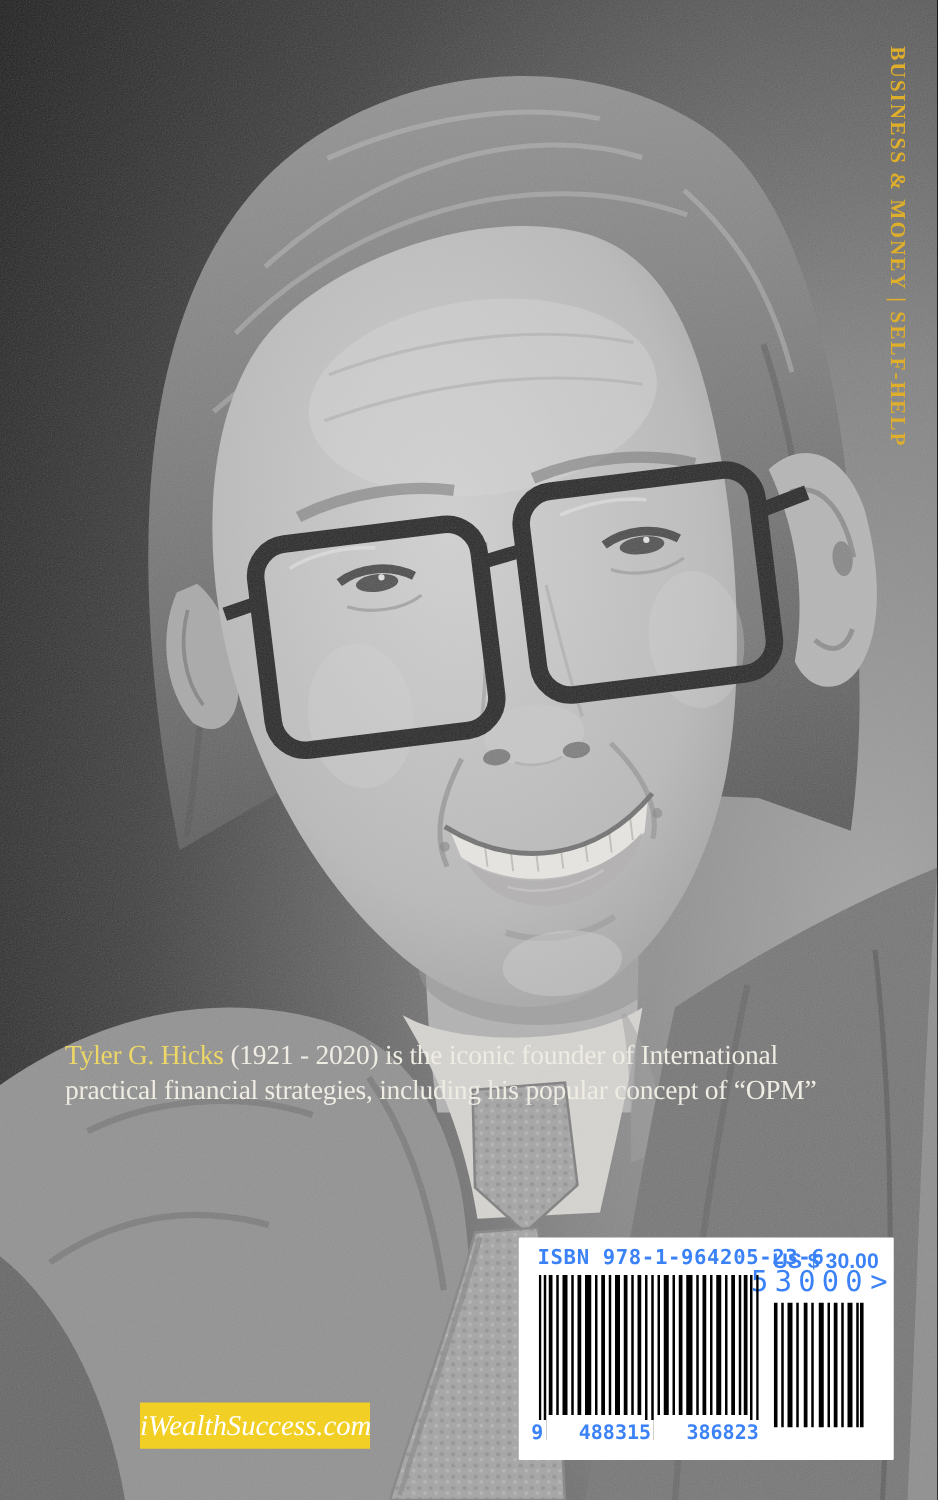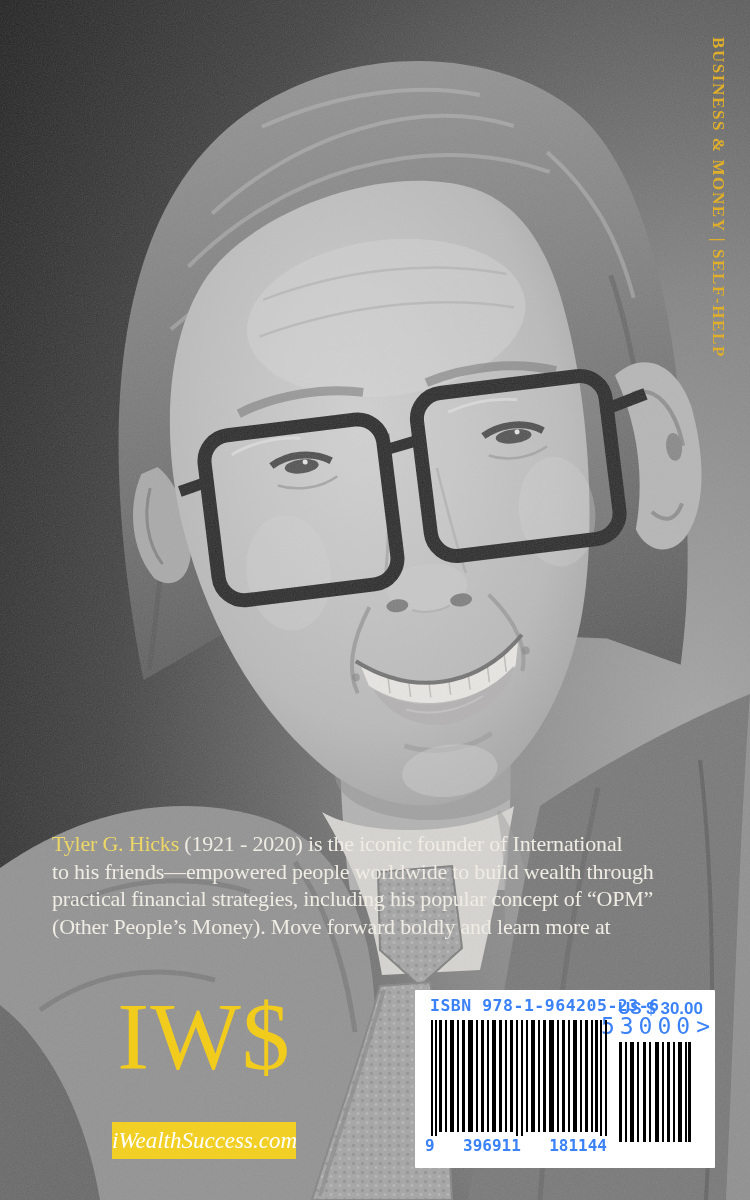--- a/index.html
+++ b/index.html
@@ -237,27 +237,24 @@
       <path d="M 384 990 C 364 1062 336 1140 320 1196" stroke="#828282" stroke-width="4" fill="none" opacity="0.7"></path>
     </g>
 
     <rect x="0" y="0" width="750" height="1200" filter="url(#grain)" opacity="0.4"></rect>
   </svg>
 
   <div class="spine">BUSINESS &amp; MONEY | SELF-HELP</div>
 
   <div class="bio">
     <div class="line"><span class="name">Tyler G. Hicks</span><span> (1921 - 2020) is the iconic founder of International</span></div>
-    <div class="line">to his friends—empowered people worldwide to build wealth through</div>
     <div class="line">practical financial strategies, including his popular concept of “OPM”</div>
-    <div class="line">(Other People’s Money). Move forward boldly and learn more at</div>
   </div>
 
   <div class="logo">
-    <div class="logo-iws">IW$</div>
     <div class="logo-bar">iWealthSuccess.com</div>
   </div>
 
   <div class="barcode">
     <div class="bc-isbn">ISBN 978-1-964205-23-6</div>
     <div class="bc-price">US $ 30.00</div>
     <div class="bc-code">
       <span class="digits5">53000</span>
       <span class="arrow">&gt;</span>
     </div>
@@ -312,18 +309,18 @@
           <rect x="48" width="3" height="100"></rect>
         <rect x="54" width="2" height="100"></rect>
           <rect x="59" width="4" height="100"></rect>
           <rect x="66" width="2" height="100"></rect>
         <rect x="69" width="3" height="100"></rect>
       </g>
     </svg>
 
     <div class="bc-digits">
       <span>9</span>
-      <span>396911</span>
-      <span>181144</span>
+      <span>488315</span>
+      <span>386823</span>
     </div>
   </div>
 
 </div>
 
 </body></html>

